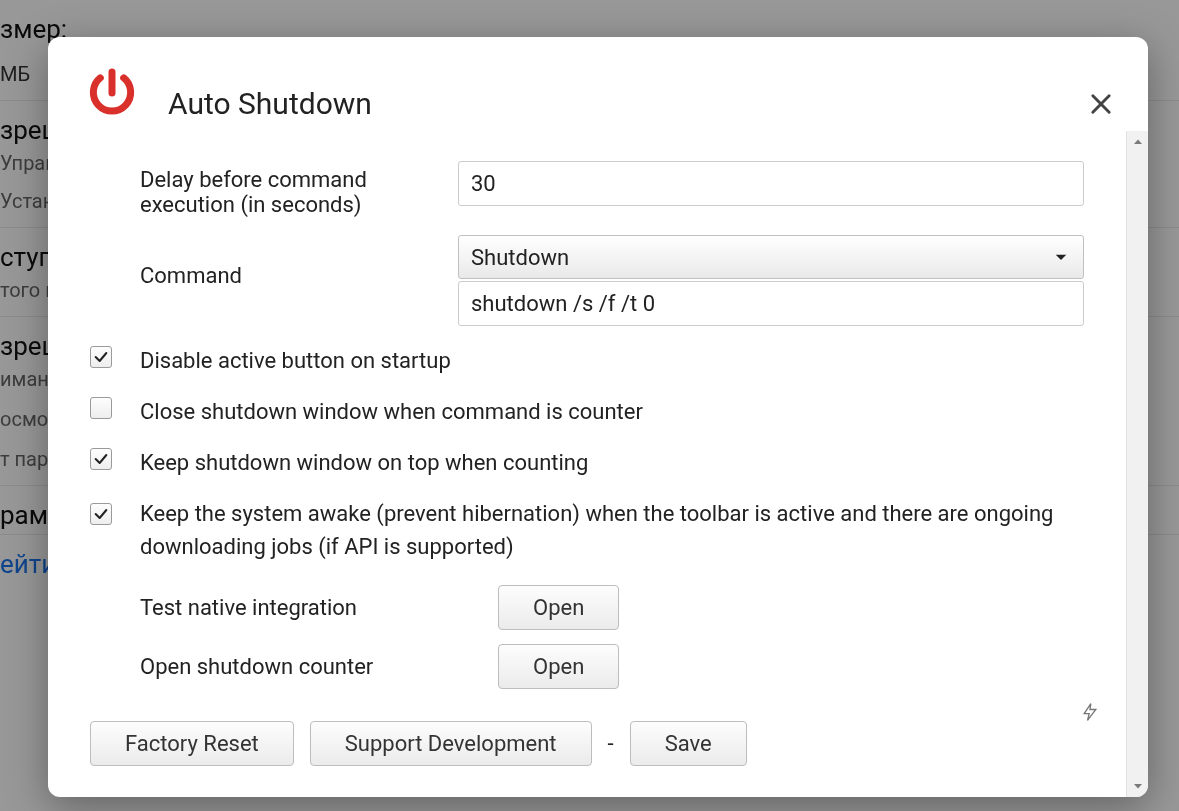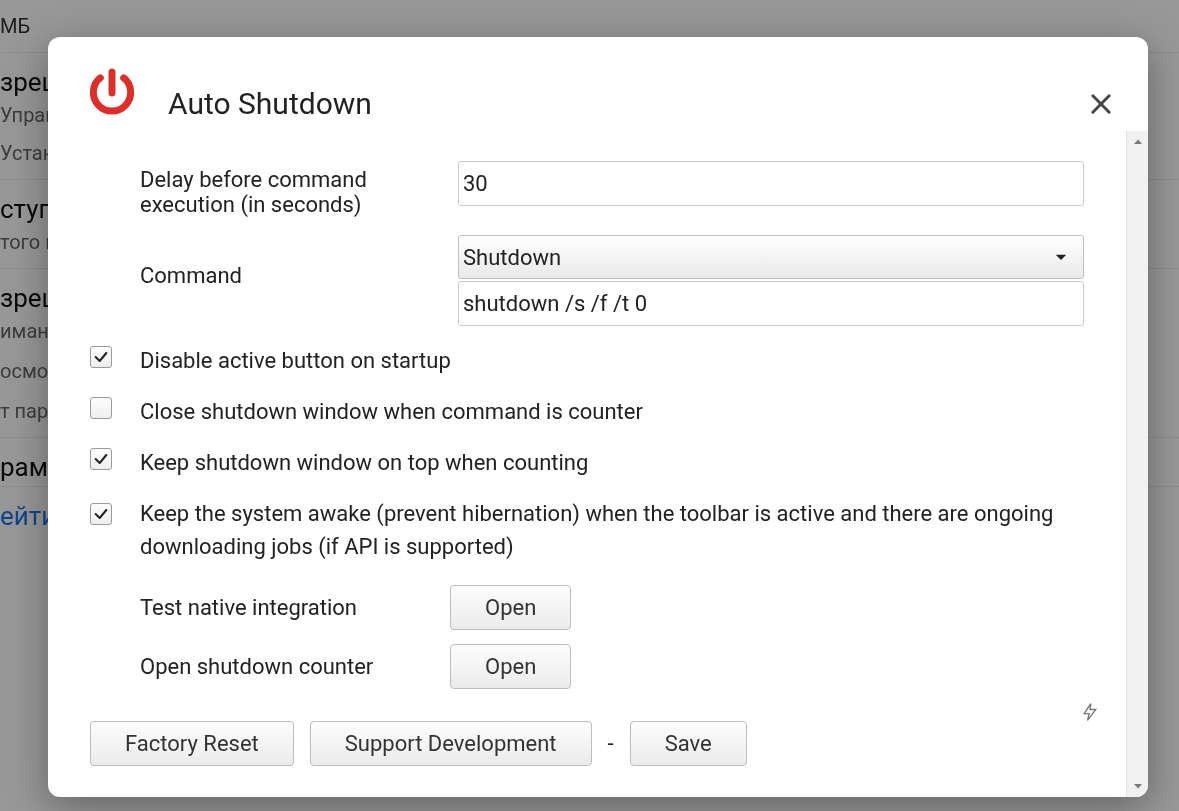--- a/index.html
+++ b/index.html
@@ -102,21 +102,21 @@
     font-size: 22px;
     color: #222;
     padding-top: 6px;
     padding-right: 10px;
   }
 
   .text-input, .select-input {
     width: 100%;
     font-size: 22px;
     color: #222;
-    padding: 9px 4px;
+    padding: 9px 12px;
     border: 1px solid #ccc;
     border-radius: 3px;
     background: #fff;
     font-family: inherit;
   }
 
   .select-input {
     appearance: none;
     background: linear-gradient(#ffffff, #e9e9e9);
     border: 1px solid #c0c0c0;
@@ -165,20 +165,21 @@
     font-size: 22px;
     color: #222;
     line-height: 1.5;
   }
 
   .action-row {
     display: grid;
     grid-template-columns: 310px 1fr;
     align-items: center;
     margin-top: 22px;
+    gap: 48px;
   }
   .action-row .lbl {
     font-size: 22px;
     color: #222;
   }
 
   .btn {
     font-size: 22px;
     padding: 9px 34px;
     border: 1px solid #bdbdbd;
@@ -227,20 +228,21 @@
   }
   .fake-scrollbar .arrow.up { top: 0; }
   .fake-scrollbar .arrow.down { bottom: 0; }
 
 </style>
 </head>
 <body>
 
 <div class="bg-page">
   <div style="padding-left:0;">
+    <div class="big">змер:</div>
     <div class="row" style="border-top:none;">
       <span>МБ</span>
     </div>
     <div class="big">зрешения</div>
     <div class="sub">Управление загрузками</div>
     <div class="row sub" style="padding-top:0;">Устанавливать соединение с локальным хостом</div>
     <div class="big">ступ к сайтам</div>
     <div class="row sub">того не требуется</div>
     <div class="big">зрешить расширению работать в режиме инкогнито</div>
     <div class="sub">имание! Расширения не сохраняют историю браузера. Однако если вы включите этот режим,</div>

